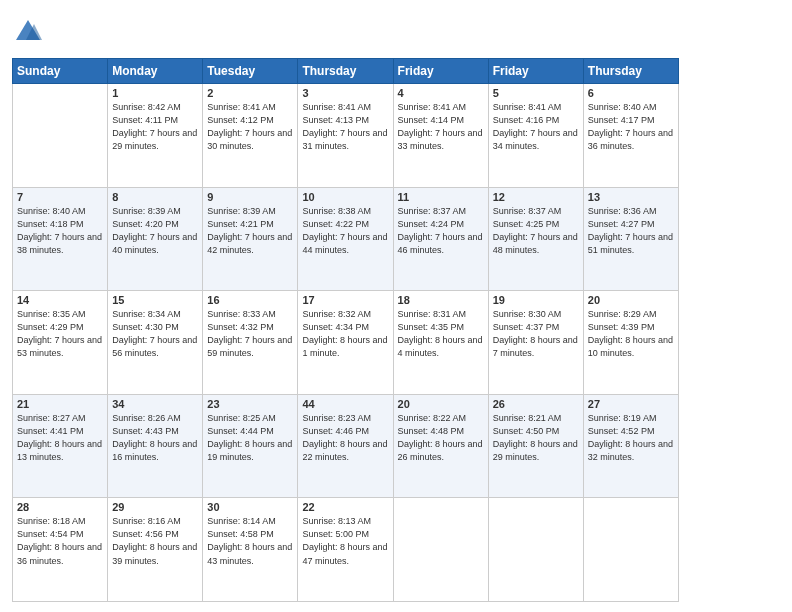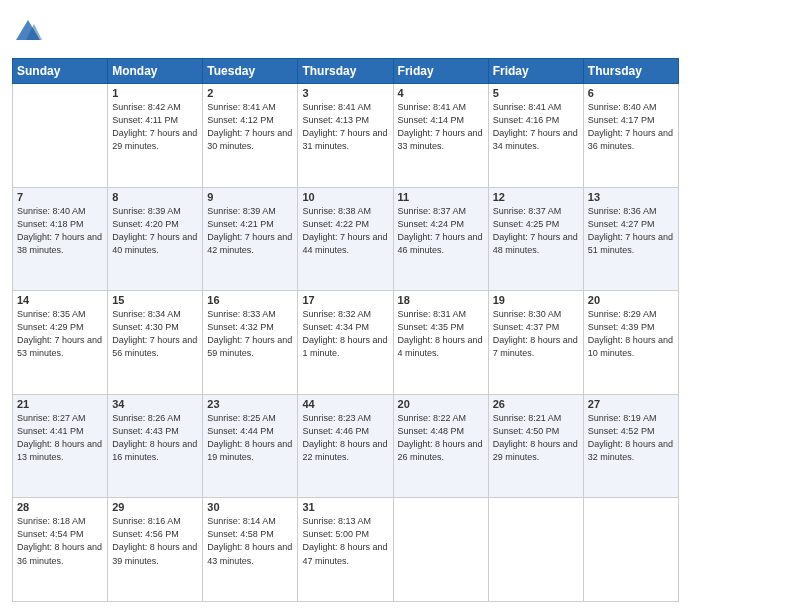--- a/index.html
+++ b/index.html
@@ -254,21 +254,21 @@
           </td>
           <td>
             <span class="day-number">29</span>
             <div class="day-info">Sunrise: 8:16 AM<br>Sunset: 4:56 PM<br>Daylight: 8 hours and 39 minutes.</div>
           </td>
           <td>
             <span class="day-number">30</span>
             <div class="day-info">Sunrise: 8:14 AM<br>Sunset: 4:58 PM<br>Daylight: 8 hours and 43 minutes.</div>
           </td>
           <td>
-            <span class="day-number">31</span>
+            <span class="day-number">22</span>
             <div class="day-info">Sunrise: 8:13 AM<br>Sunset: 5:00 PM<br>Daylight: 8 hours and 47 minutes.</div>
           </td>
           <td class="empty-cell"></td>
           <td class="empty-cell"></td>
           <td class="empty-cell"></td>
         </tr>
       </tbody>
   </table>
 </div>
 

